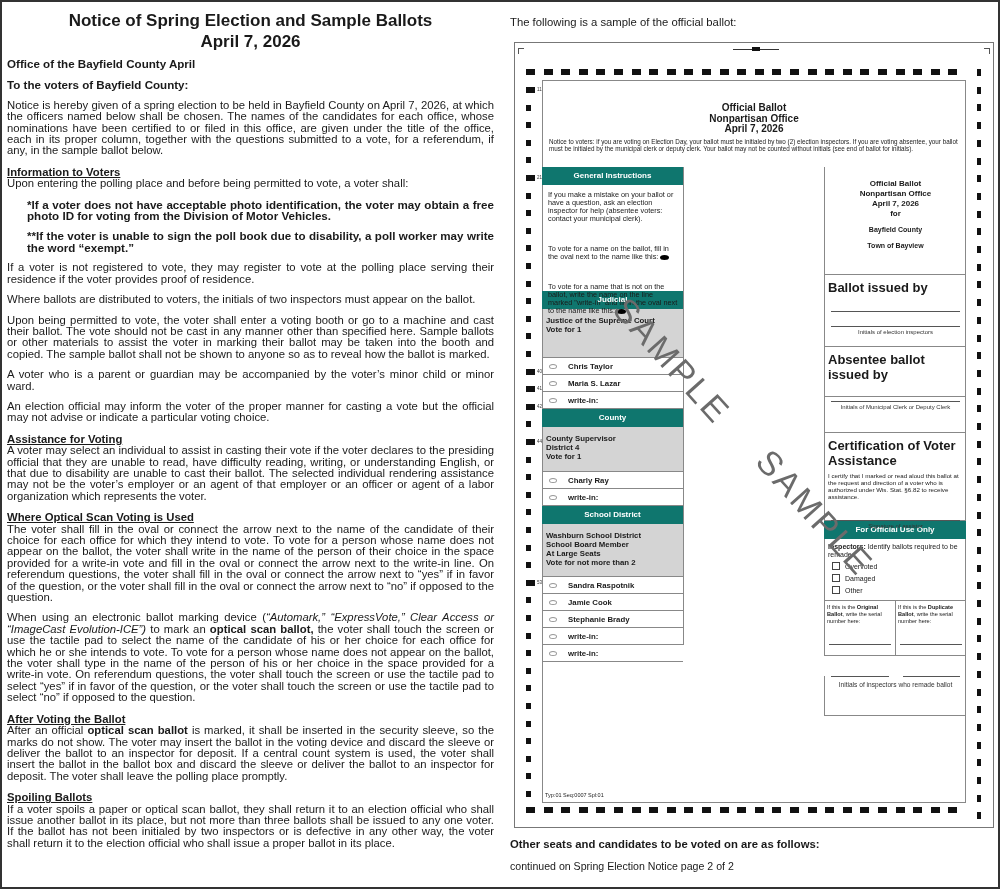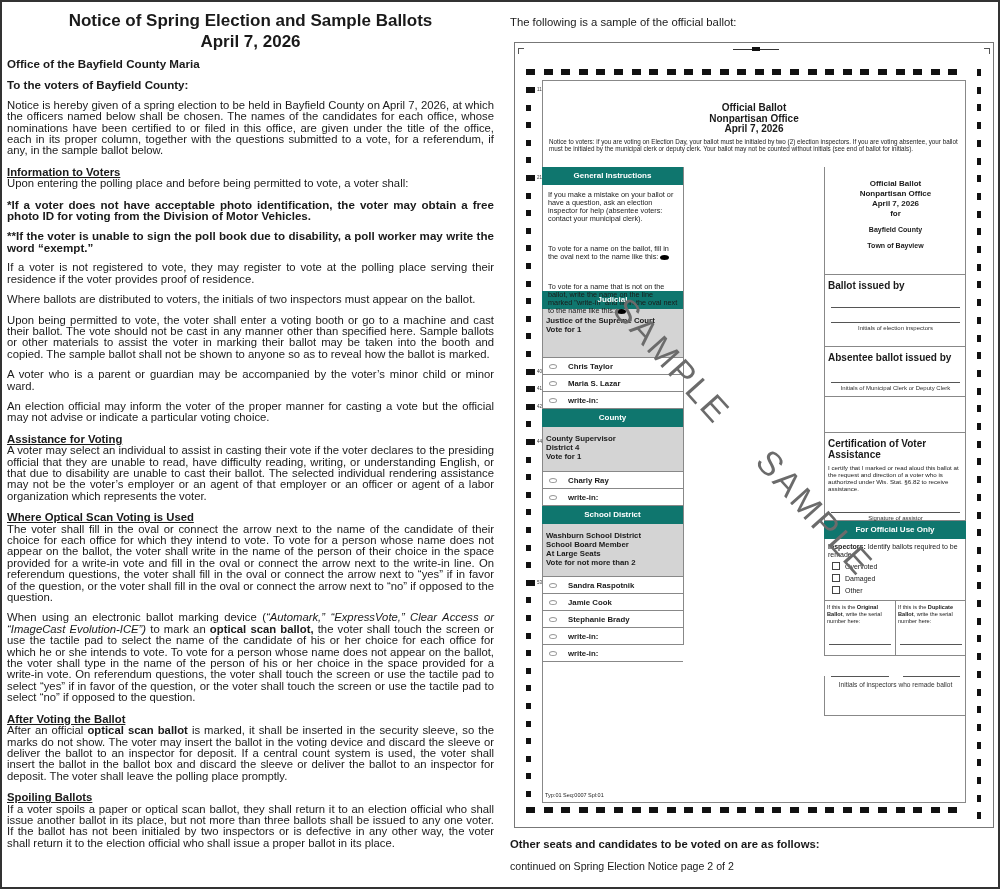--- a/index.html
+++ b/index.html
@@ -9,21 +9,21 @@
 
   
   .left { position: absolute; left: 5px; top: 8px; width: 487px; font-size: 11.3px; line-height: 11.4px; text-align: justify; }
   .left .title { text-align: center; font-weight: bold; font-size: 17px; line-height: 21px; }
   .left .bold-line { font-weight: bold; font-size: 11.6px; margin-top: 8px; }
   .left p { margin-top: 9px; }
   .left .h { font-weight: bold; text-decoration: underline; margin-top: 10px; display: block; }
   .left .h + p { margin-top: 0; }
   .left ul { list-style: none; margin-left: 18px; }
   .left ul li::before { content: "\2022"; display: inline-block; width: 12px; }
-  .left .strong { font-weight: bold; font-size: 11.6px; }
+  .left .strong { font-weight: bold; font-size: 11.6px; margin-left: 20px; }
   .left em { font-style: italic; }
   .left b { font-weight: bold; }
 
   
   .right-intro { position: absolute; left: 508px; top: 14px; font-size: 11.3px; }
   .ballot-frame { position: absolute; left: 512px; top: 40px; width: 480px; height: 786px; border: 1px solid #777; background: #fff; }
   .corner { position: absolute; width: 6px; height: 6px; border-color: #555; border-style: solid; }
   .corner.tl { left: 3px; top: 5px; border-width: 1px 0 0 1px; }
   .corner.tr { right: 3px; top: 5px; border-width: 1px 1px 0 0; }
   .top-mark { position: absolute; left: 218px; top: 6px; width: 46px; height: 1px; background: #333; }
@@ -43,21 +43,21 @@
   .dot { display: inline-block; width: 9px; height: 5px; background: #000; border-radius: 50%; vertical-align: middle; margin-left: 2px; }
   .contest { background: #d4d4d4; font-weight: bold; font-size: 7.8px; line-height: 9px; padding: 7px 3px 4px 3px; border-left: 1px solid #888; }
   .cand { height: 18px; border-top: 1px solid #888; border-bottom: 1px solid #888; border-left: 1px solid #888; margin-top: -1px; font-weight: bold; font-size: 7.8px; line-height: 17px; display: flex; align-items: center; }
   .contest + .cand { margin-top: 0; }
   .oval { width: 8px; height: 5px; border: 1px solid #999; border-radius: 50%; margin-left: 6px; margin-right: 11px; flex: none; }
 
   .colR { position: absolute; left: 822px; top: 165px; width: 142px; }
   .box { border-left: 1px solid #888; border-bottom: 1px solid #888; position: relative; }
   .rb-head { text-align: center; font-weight: bold; font-size: 8px; line-height: 10px; padding-top: 12px; height: 108px; }
   .rb-head .sp { margin-top: 6px; font-size: 7px; }
-  .rb-title { font-weight: bold; font-size: 10px; padding: 5px 3px 0 3px; }
+  .rb-title { font-weight: bold; font-size: 13px; padding: 5px 3px 0 3px; }
   .line { border-bottom: 1px solid #555; margin: 0 6px; }
   .cap { text-align: center; font-size: 6px; color: #333; }
   .cert { font-size: 6.2px; line-height: 7px; padding: 4px 3px 0 3px; }
   .chk { display: flex; align-items: center; font-size: 7px; margin: 2px 0 0 7px; height: 10px; }
   .chk .sq { width: 8px; height: 8px; border: 1px solid #444; margin-right: 5px; }
   .serials { display: flex; border-left: 1px solid #888; border-bottom: 1px solid #888; height: 55px; }
   .serials > div { flex: 1; font-size: 5.6px; line-height: 7px; padding: 3px 2px; position: relative; }
   .serials > div + div { border-left: 1px solid #888; }
   .serials .line { position: absolute; left: 4px; right: 4px; bottom: 10px; margin: 0; }
 
@@ -67,21 +67,21 @@
   .below2 { position: absolute; left: 508px; top: 858px; font-size: 10.6px; }
 </style>
 </head>
 <body>
 
 <div class="page">
 
   <div class="left">
     <div class="title">Notice of Spring Election and Sample Ballots</div>
     <div class="title">April 7, 2026</div>
-    <div class="bold-line" style="margin-top:6px">Office of the Bayfield County Maria</div>
+    <div class="bold-line" style="margin-top:6px">Office of the Bayfield County April</div>
     <div class="bold-line" style="margin-top:10px">To the voters of Bayfield County:</div>
     <p>Notice is hereby given of a spring election to be held in Bayfield County on April 7, 2026, at which the officers named below shall be chosen.  The names of the candidates for each office, whose nominations have been certified to or filed in this office, are given under the title of the office, each in its proper column, together with the questions submitted to a vote, for a referendum, if any, in the sample ballot below.</p>
 
     <span class="h">Information to Voters</span>
     <p style="margin-top:0">Upon entering the polling place and before being permitted to vote, a voter shall:</p>
     <p class="strong">*If a voter does not have acceptable photo identification, the voter may obtain a free photo ID for voting from the Division of Motor Vehicles.</p>
     <p class="strong">**If the voter is unable to sign the poll book due to disability, a poll worker may write the word “exempt.”</p>
     <p>If a voter is not registered to vote, they may register to vote at the polling place serving their residence if the voter provides proof of residence.</p>
     <p>Where ballots are distributed to voters, the initials of two inspectors must appear on the ballot.</p>
     <p>Upon being permitted to vote, the voter shall enter a voting booth or go to a machine and cast their ballot. The vote should not be cast in any manner other than specified here.  Sample ballots or other materials to assist the voter in marking their ballot may be taken into the booth and copied.  The sample ballot shall not be shown to anyone so as to reveal how the ballot is marked.</p>

